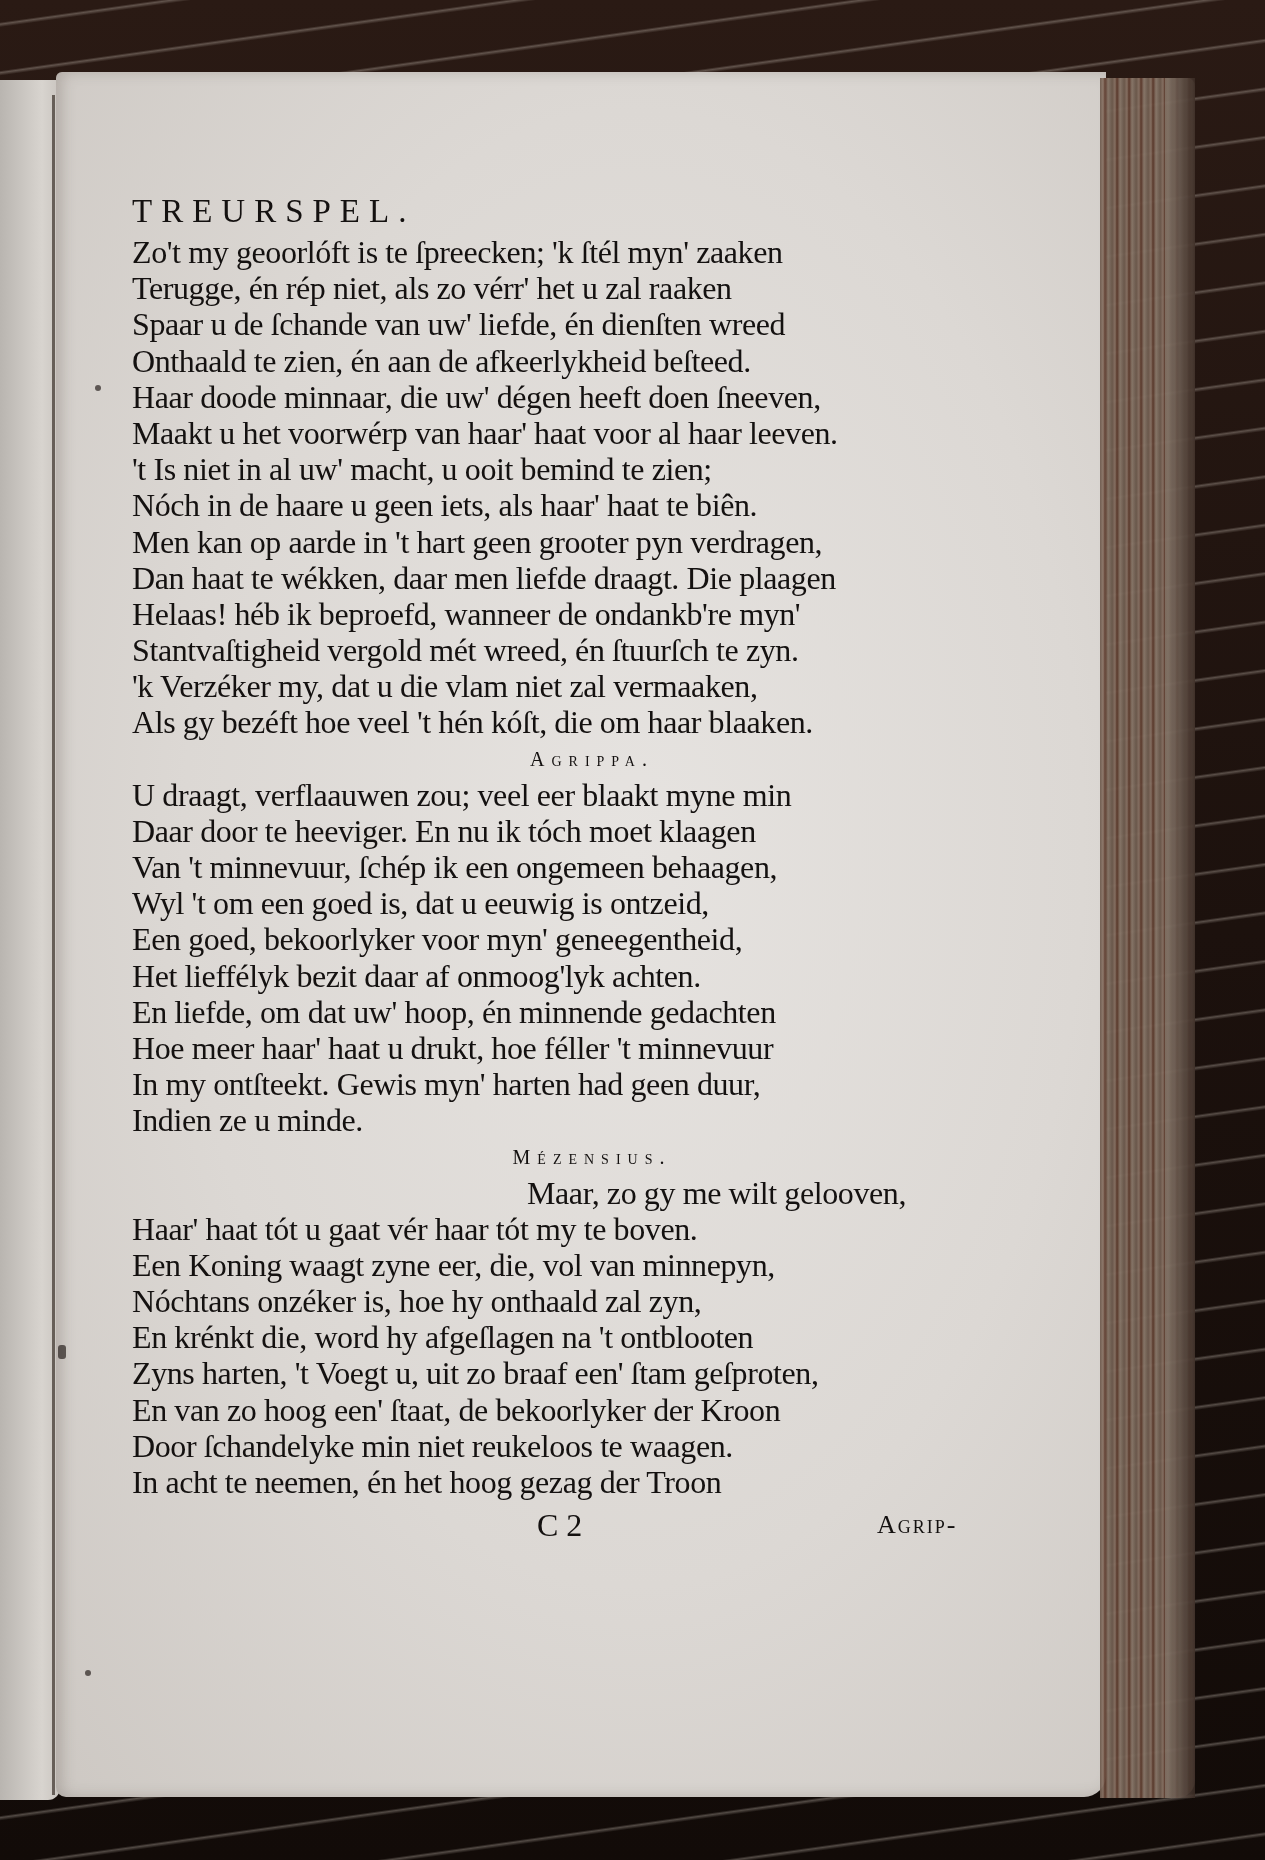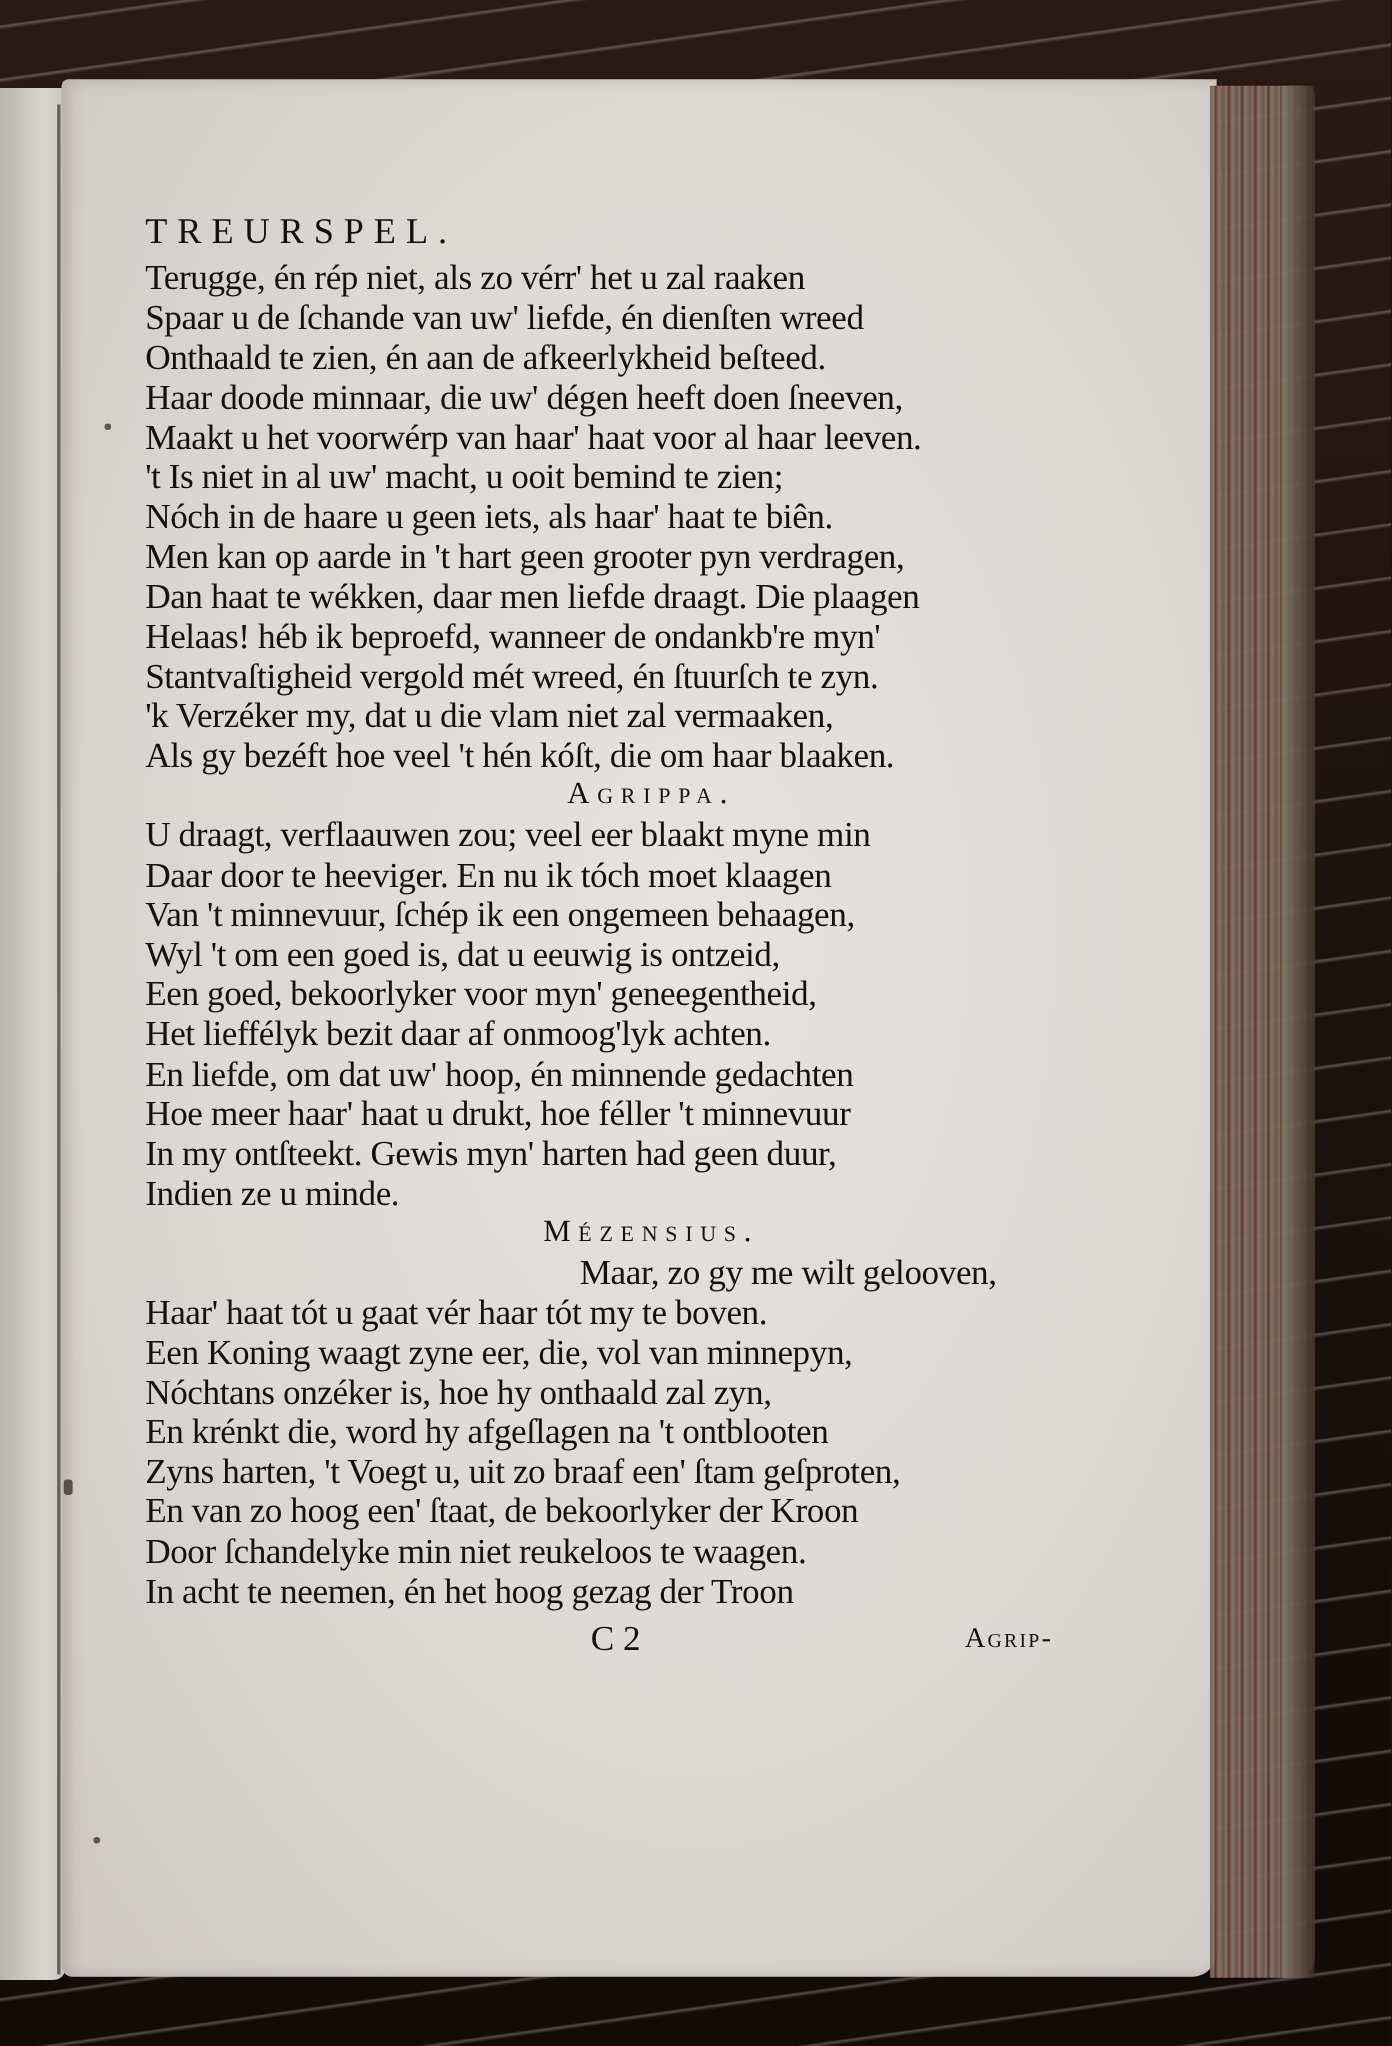--- a/index.html
+++ b/index.html
@@ -46,21 +46,21 @@
     color:#141110;
   }
   .running-head {
     text-align:left; font-size:33px; letter-spacing:9px; height:46px; line-height:46px;
     padding-left:10px; margin-left:-10px;
   }
   .line {
     font-size:32px; line-height:36.2px; height:36.2px; white-space:pre; letter-spacing:-0.4px;
   }
   .speaker {
-    text-align:center; font-size:28px; letter-spacing:7px; line-height:36px; height:36px;
+    text-align:center; font-size:20px; letter-spacing:7px; line-height:36px; height:36px;
     font-variant:small-caps;
   }
   .indent { padding-left:395px; }
   .footer {
     position:relative; height:50px; font-size:32px; line-height:50px;
   }
   .signature { position:absolute; left:405px; top:0; }
   .catchword { position:absolute; left:745px; top:0; font-size:26px; letter-spacing:2px; font-variant:small-caps; }
   .margin-mark {
     position:absolute; width:6px; height:6px; background:#2a2220; border-radius:50%; opacity:0.7;
@@ -75,20 +75,21 @@
 <div class="gutter-line"></div>
 <div class="fore-edge"></div>
 
 <div class="margin-mark" style="left:95px;top:385px;"></div>
 <div class="margin-mark" style="left:58px;top:1345px;width:8px;height:14px;border-radius:3px;"></div>
 <div class="margin-mark" style="left:85px;top:1670px;"></div>
 
 <div class="text-block">
   <div class="running-head">TREURSPEL.</div>
 
+  <div class="line">Zo't my geoorlóft is te ſpreecken; 'k ſtél myn' zaaken</div>
   <div class="line">Terugge, én rép niet, als zo vérr' het u zal raaken</div>
   <div class="line">Spaar u de ſchande van uw' liefde, én dienſten wreed</div>
   <div class="line">Onthaald te zien, én aan de afkeerlykheid beſteed.</div>
   <div class="line">Haar doode minnaar, die uw' dégen heeft doen ſneeven,</div>
   <div class="line">Maakt u het voorwérp van haar' haat voor al haar leeven.</div>
   <div class="line">'t Is niet in al uw' macht, u ooit bemind te zien;</div>
   <div class="line">Nóch in de haare u geen iets, als haar' haat te biên.</div>
   <div class="line">Men kan op aarde in 't hart geen grooter pyn verdragen,</div>
   <div class="line">Dan haat te wékken, daar men liefde draagt. Die plaagen</div>
   <div class="line">Helaas! héb ik beproefd, wanneer de ondankb're myn'</div>

